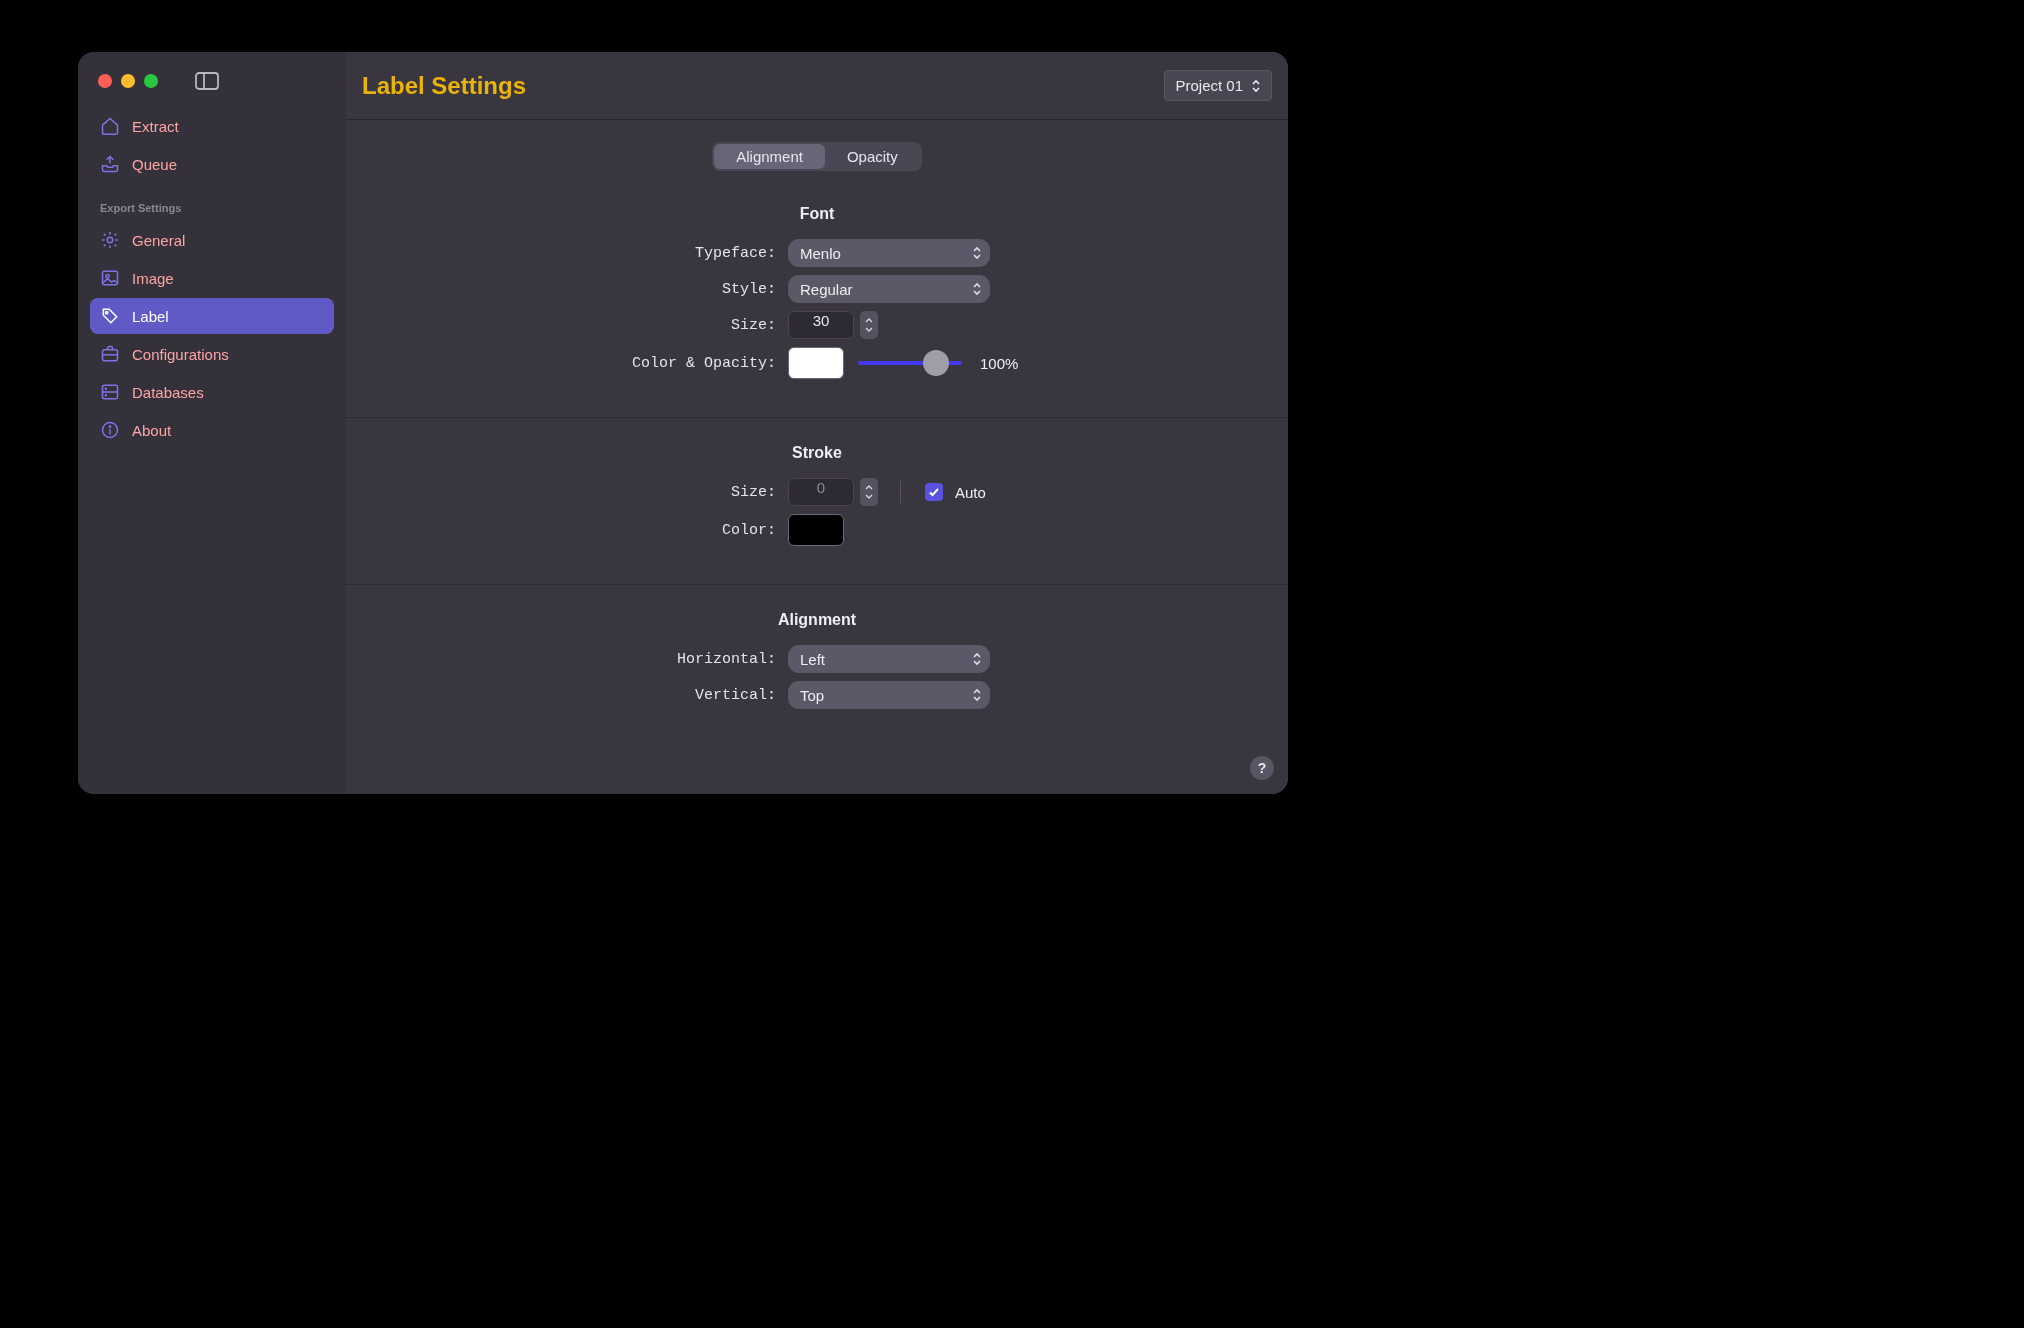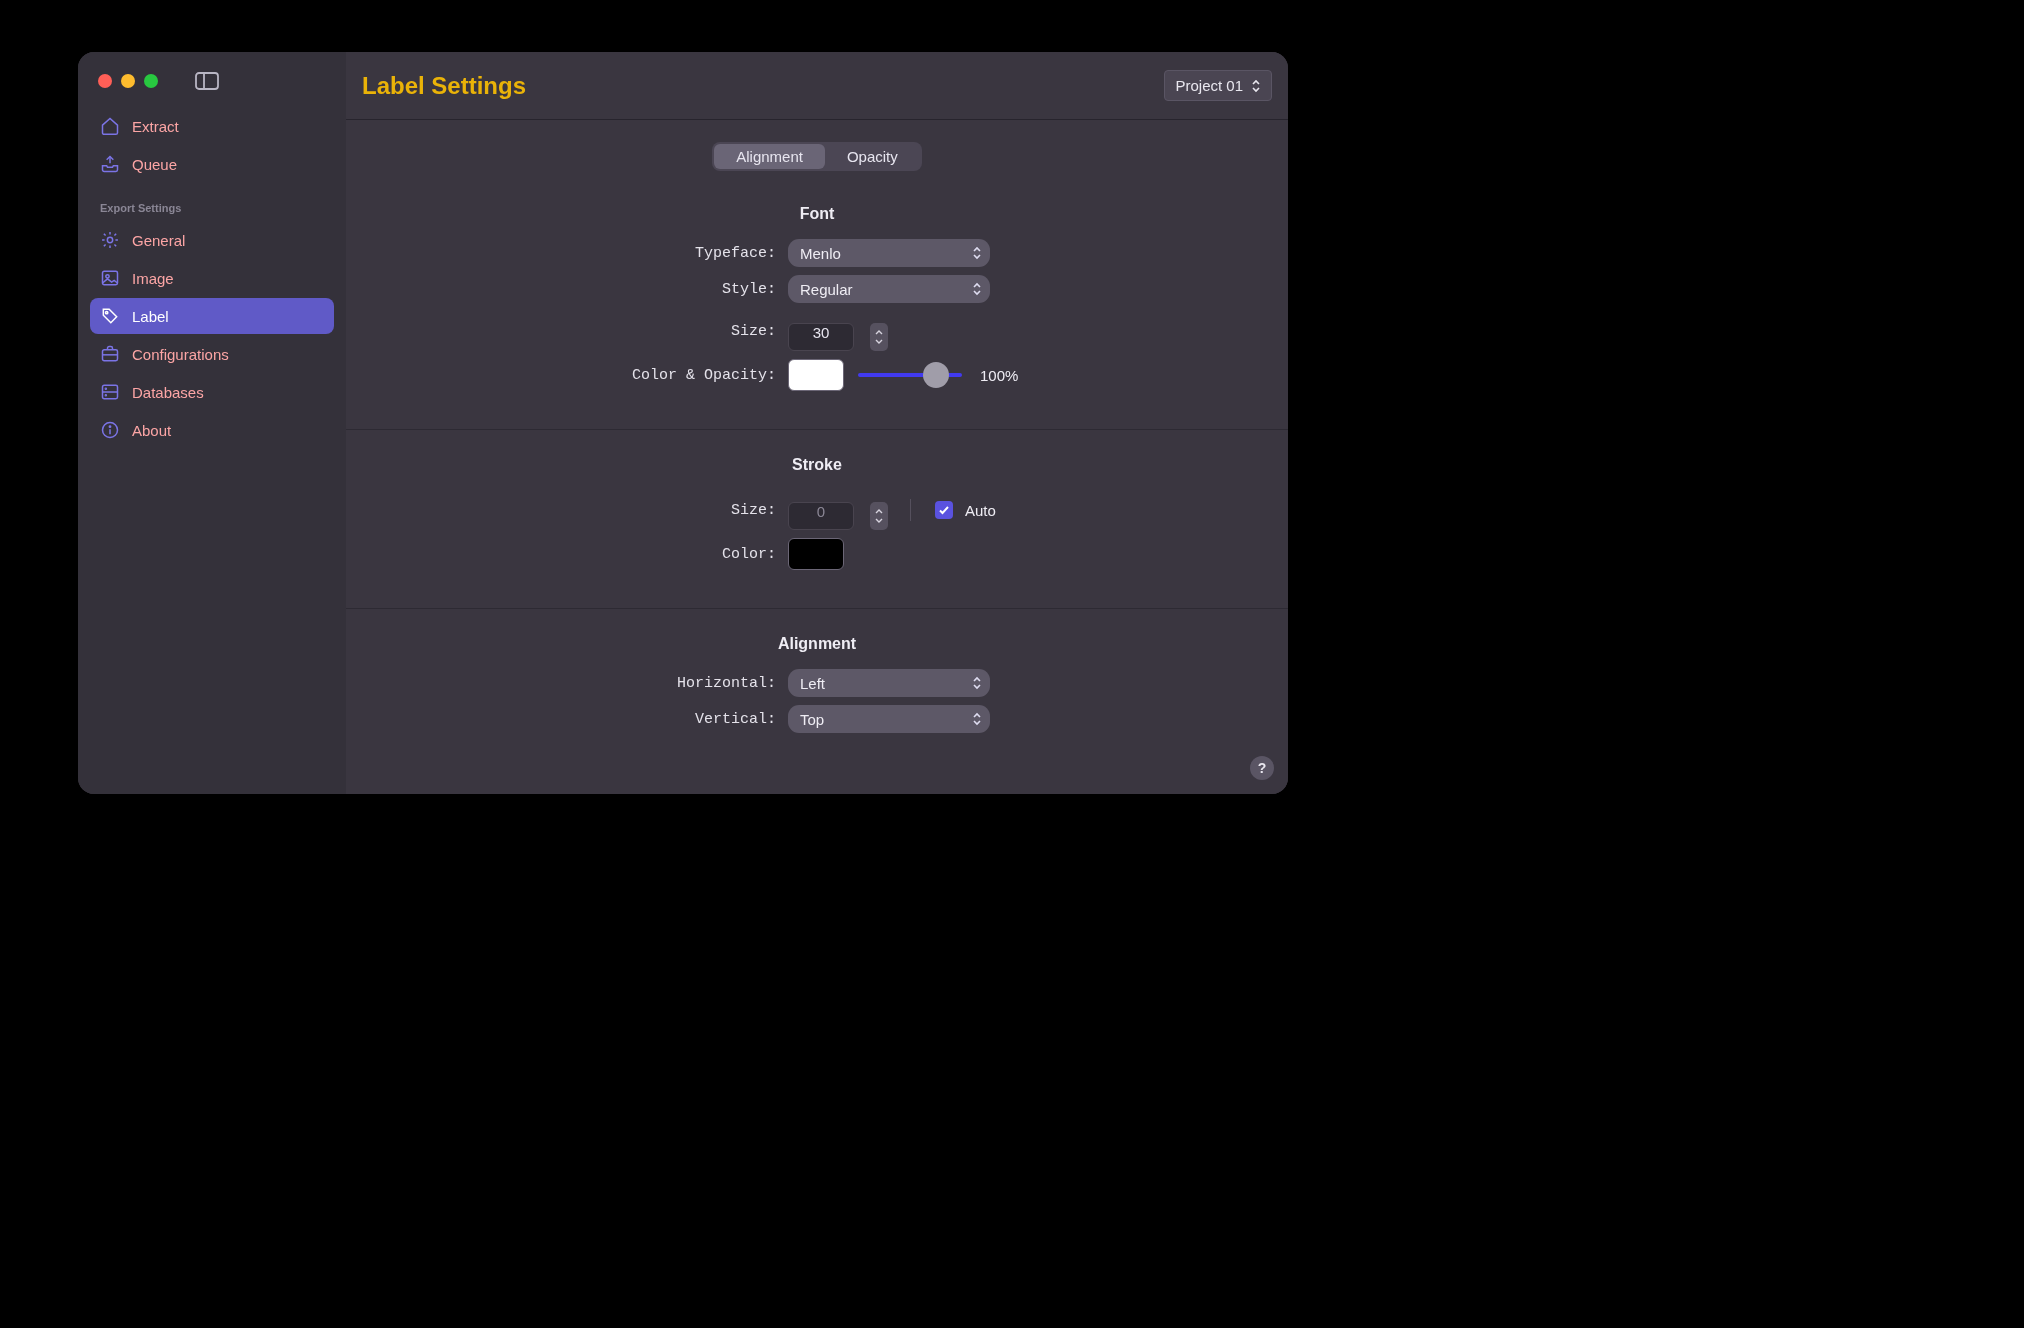--- a/index.html
+++ b/index.html
@@ -26,21 +26,21 @@
   .tab-wrap{display:flex;justify-content:center;padding:22px 0 8px;}
   .segmented{display:flex;background:#4b4654;border-radius:8px;padding:2px;}
   .segmented .seg{padding:4px 22px;border-radius:6px;color:#e7e5ef;cursor:default;}
   .segmented .seg.active{background:#6a6576;}
   .section{padding:26px 0 30px;border-bottom:1px solid #2d2a33;}
   .section:last-child{border-bottom:none;}
   .section h3{margin:0 0 16px 0;text-align:center;font-size:16px;font-weight:700;color:#efedf4;}
   .row{display:flex;align-items:center;gap:12px;margin:8px 0;}
   .row .lbl{width:430px;text-align:right;color:#e4e2ea;font-family:Liberation Mono, monospace;}
   .select{display:flex;align-items:center;justify-content:space-between;width:202px;height:28px;padding:0 8px 0 12px;background:#5d5867;border-radius:11px;color:#efedf4;}
-  .stepper-input{display:flex;align-items:flex-end;gap:16px;margin-top:12px;}
+  .stepper-input{display:flex;align-items:flex-end;gap:6px;}
   .num-input{width:66px;height:28px;background:#2d2a33;border:1px solid #49444f;border-radius:6px;text-align:center;color:#e7e5ef;}
   .num-input.disabled{color:#8b8796;}
   .stepper{width:18px;height:28px;background:#56515f;border-radius:5px;display:flex;flex-direction:column;align-items:center;justify-content:center;color:#d7d4df;}
   .stepper svg{display:block;}
   .color-swatch{width:56px;height:32px;border-radius:6px;border:1px solid #6b6676;}
   .swatch-white{background:#fff;}
   .swatch-black{background:#000;}
   .slider{position:relative;width:104px;height:20px;display:flex;align-items:center;margin-left:2px;}
   .slider .track{height:4px;width:100%;background:#413af0;border-radius:2px;}
   .slider .thumb{position:absolute;left:78px;top:50%;transform:translate(-50%,-50%);width:26px;height:26px;border-radius:50%;background:#a09da9;}

